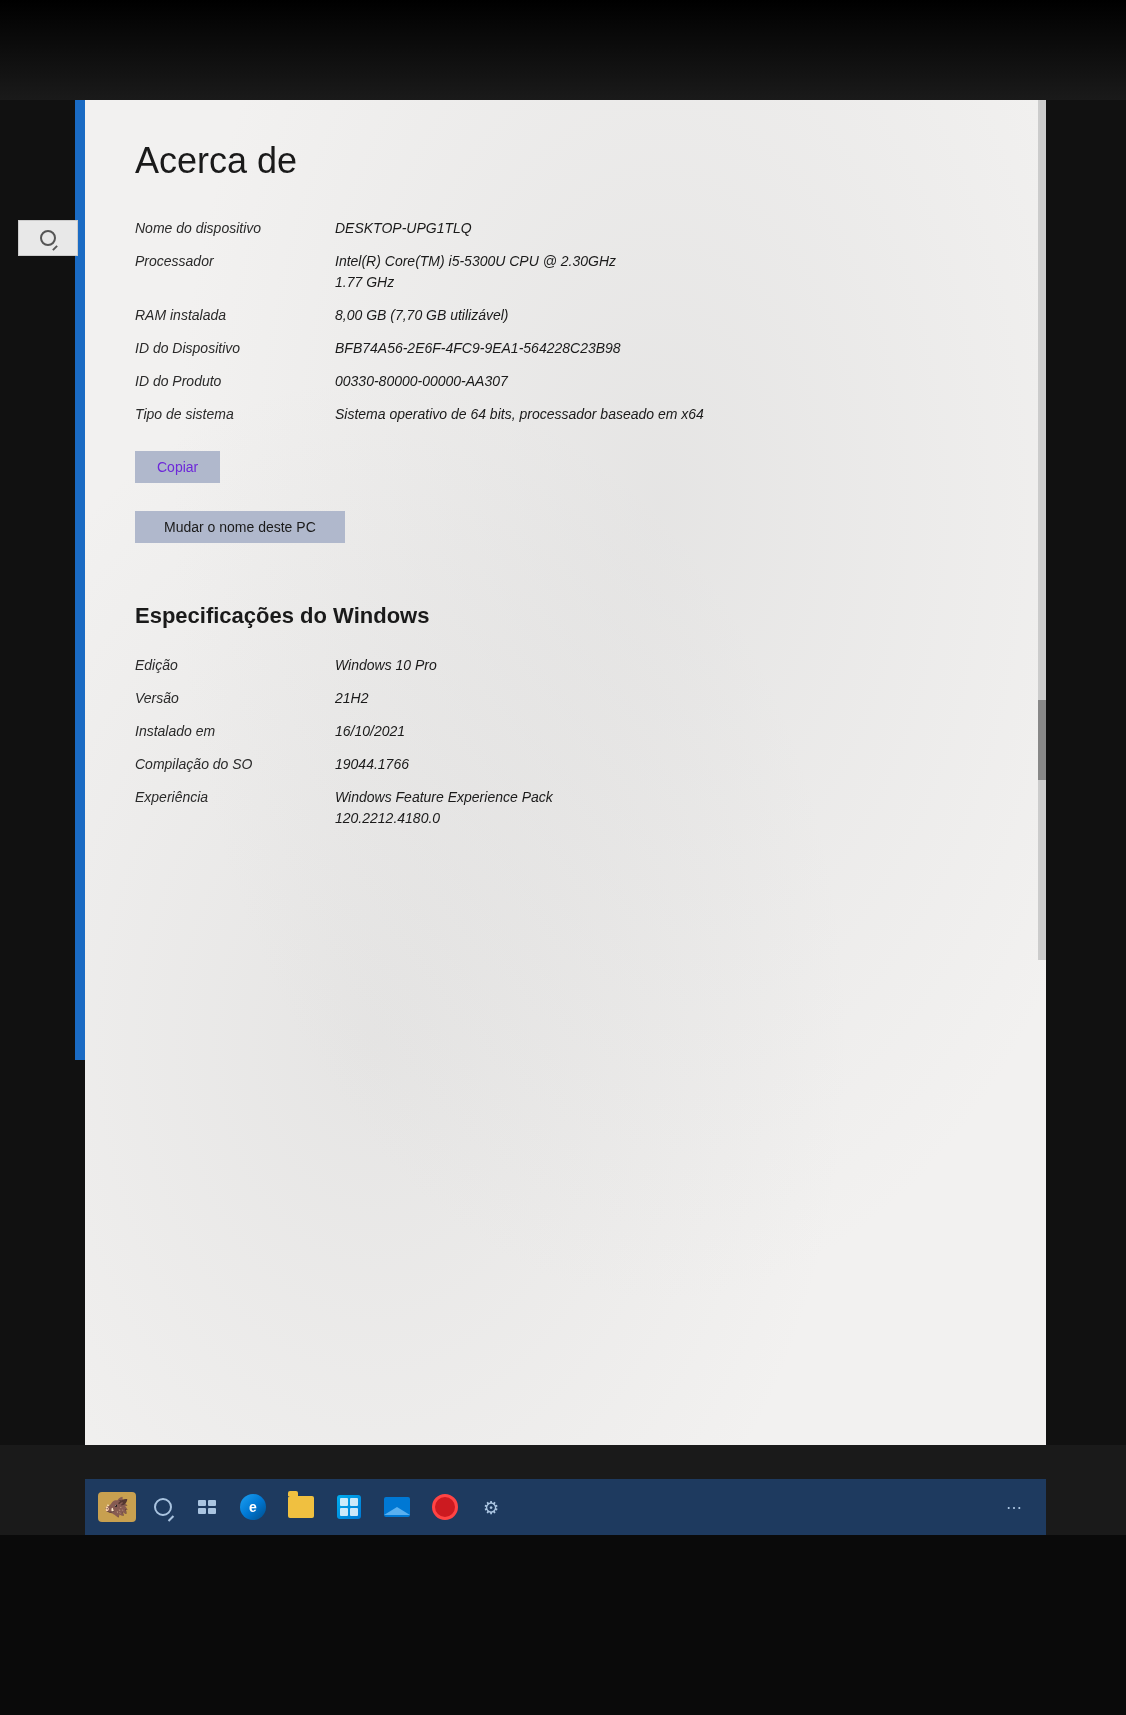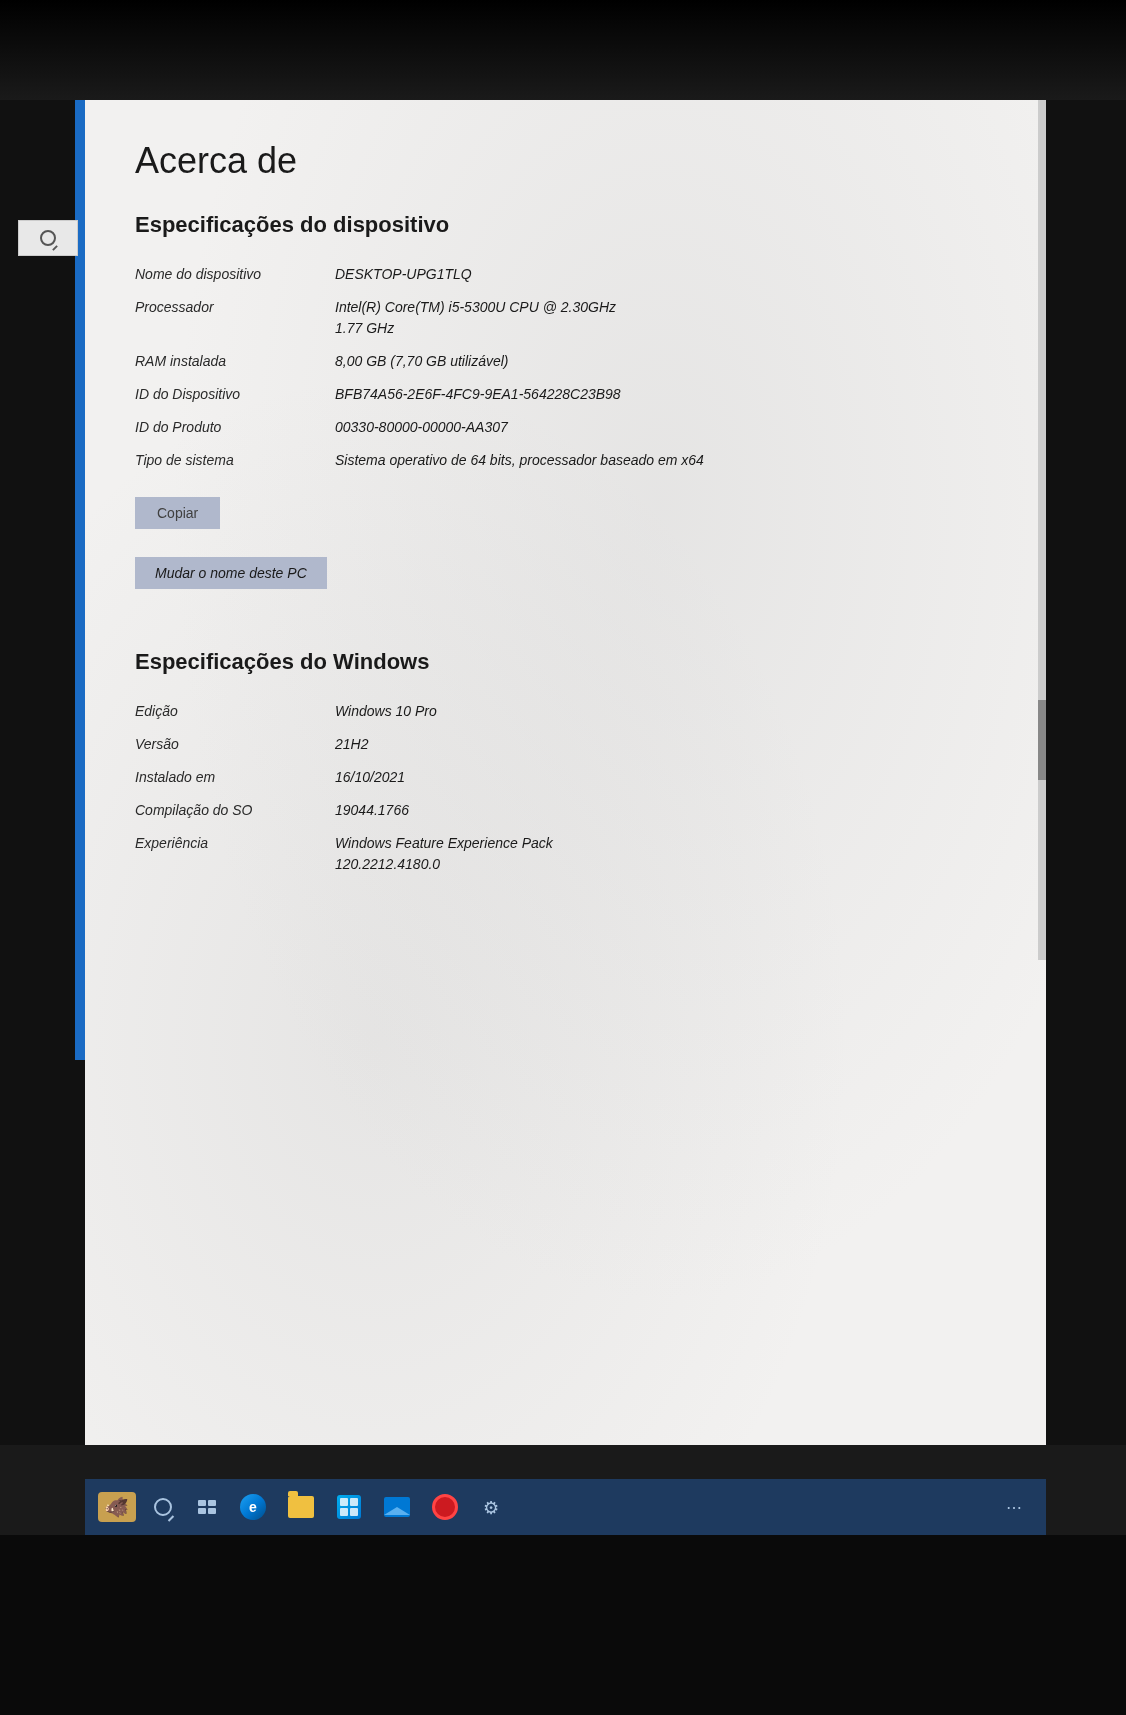--- a/index.html
+++ b/index.html
@@ -114,36 +114,35 @@
       color: #1a1a1a;
       max-width: 400px;
     }
 
     .btn-copy {
       display: inline-block;
       padding: 8px 22px;
       background: #b0b8cc;
       border: none;
       font-size: 14px;
-      color: #404040;
+      color: #6d28d9;
       cursor: pointer;
       margin-bottom: 16px;
       margin-right: 10px;
     }
 
     .btn-rename {
       display: inline-block;
-      padding: 8px 20px;
+      padding: 8px 29px;
       background: #b0b8cc;
       border: none;
       font-size: 14px;
       color: #1a1a1a;
       cursor: pointer;
       margin-bottom: 30px;
-      font-style: italic;
     }
 
     
     .taskbar {
       position: absolute;
       bottom: 180px;
       left: 85px;
       right: 80px;
       height: 56px;
       background: #1e3a5f;
@@ -420,21 +419,20 @@
 <div class="blue-sidebar"></div>
 
 <div class="search-box">
   <div class="search-icon-shape"></div>
 </div>
 
 <div class="settings-panel">
 
   <h1 class="page-title">Acerca de</h1>
 
-  <h2 class="section-title">Especificações do dispositivo</h2>
 
   <table class="info-table">
     <tbody id="device-specs-body">
     <tr>
           <td>Nome do dispositivo</td>
           <td style="white-space: pre-wrap;">DESKTOP-UPG1TLQ</td>
         </tr>
         <tr>
           <td>Processador</td>
           <td style="white-space: pre-wrap;">Intel(R) Core(TM) i5-5300U CPU @ 2.30GHz

